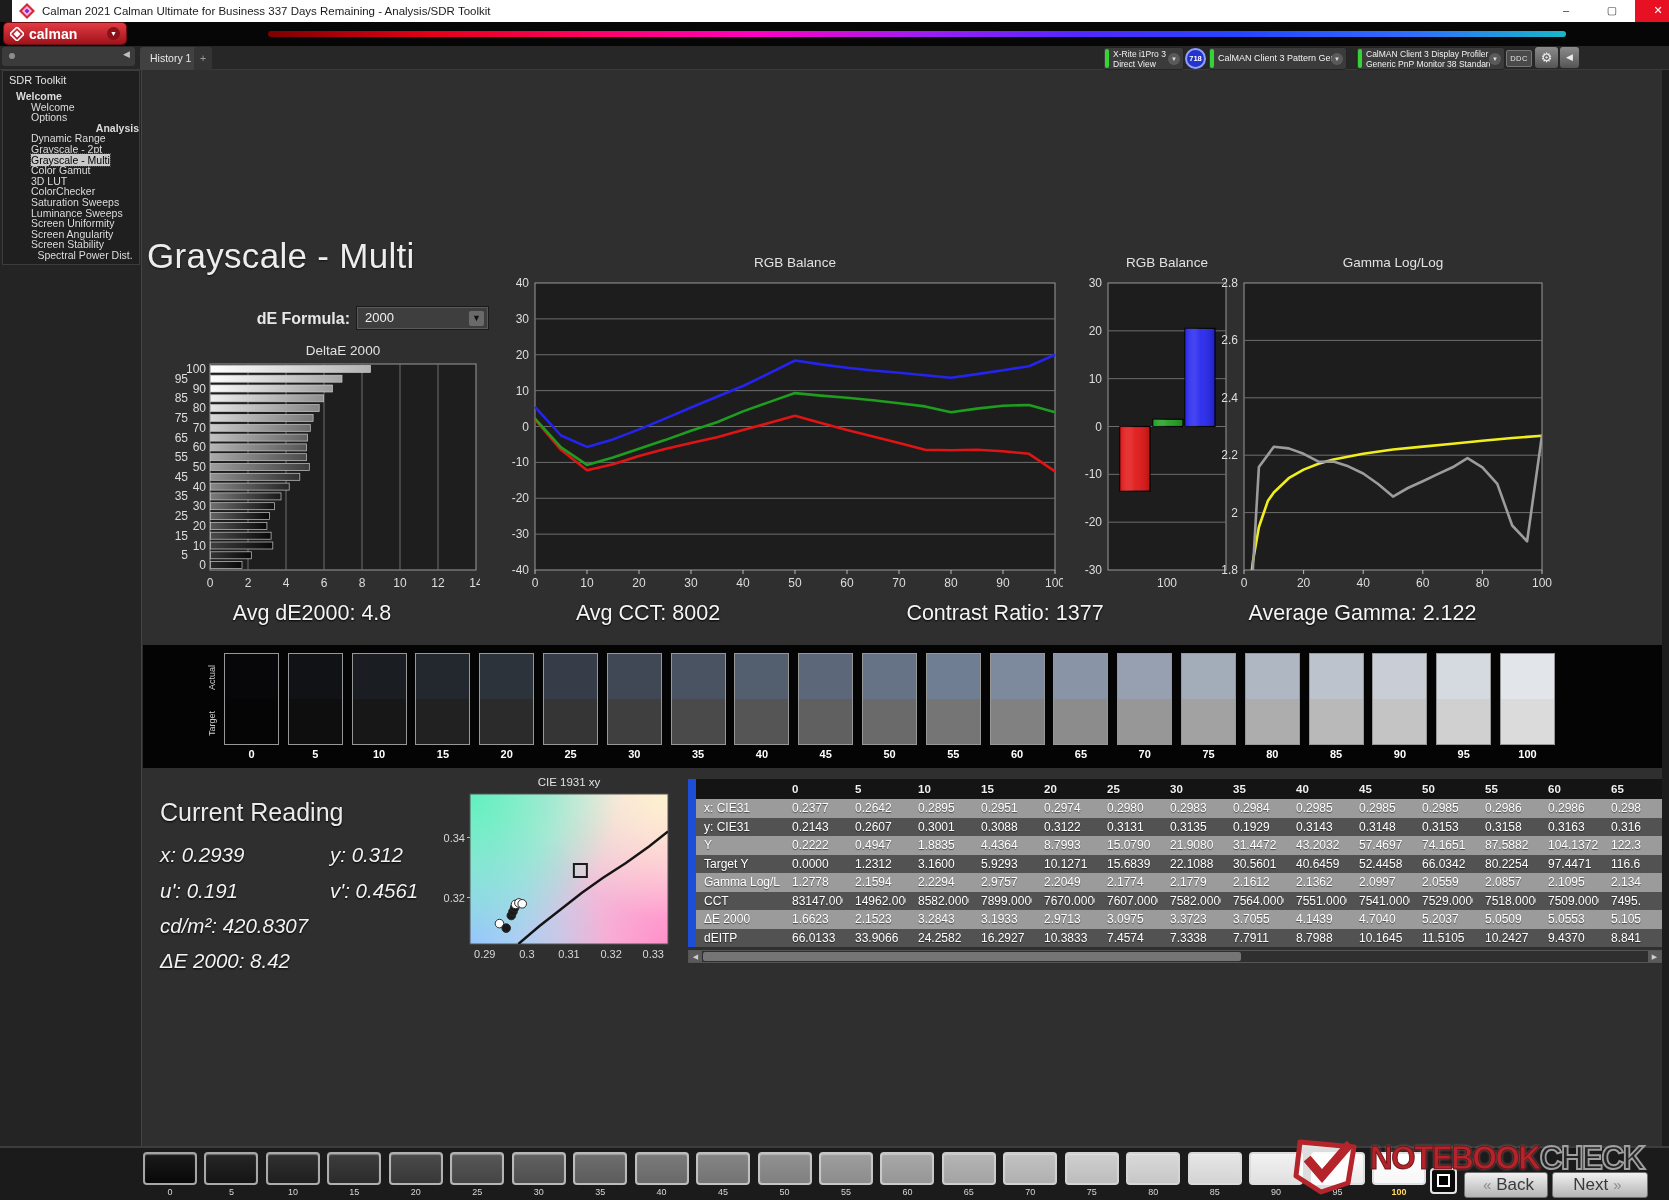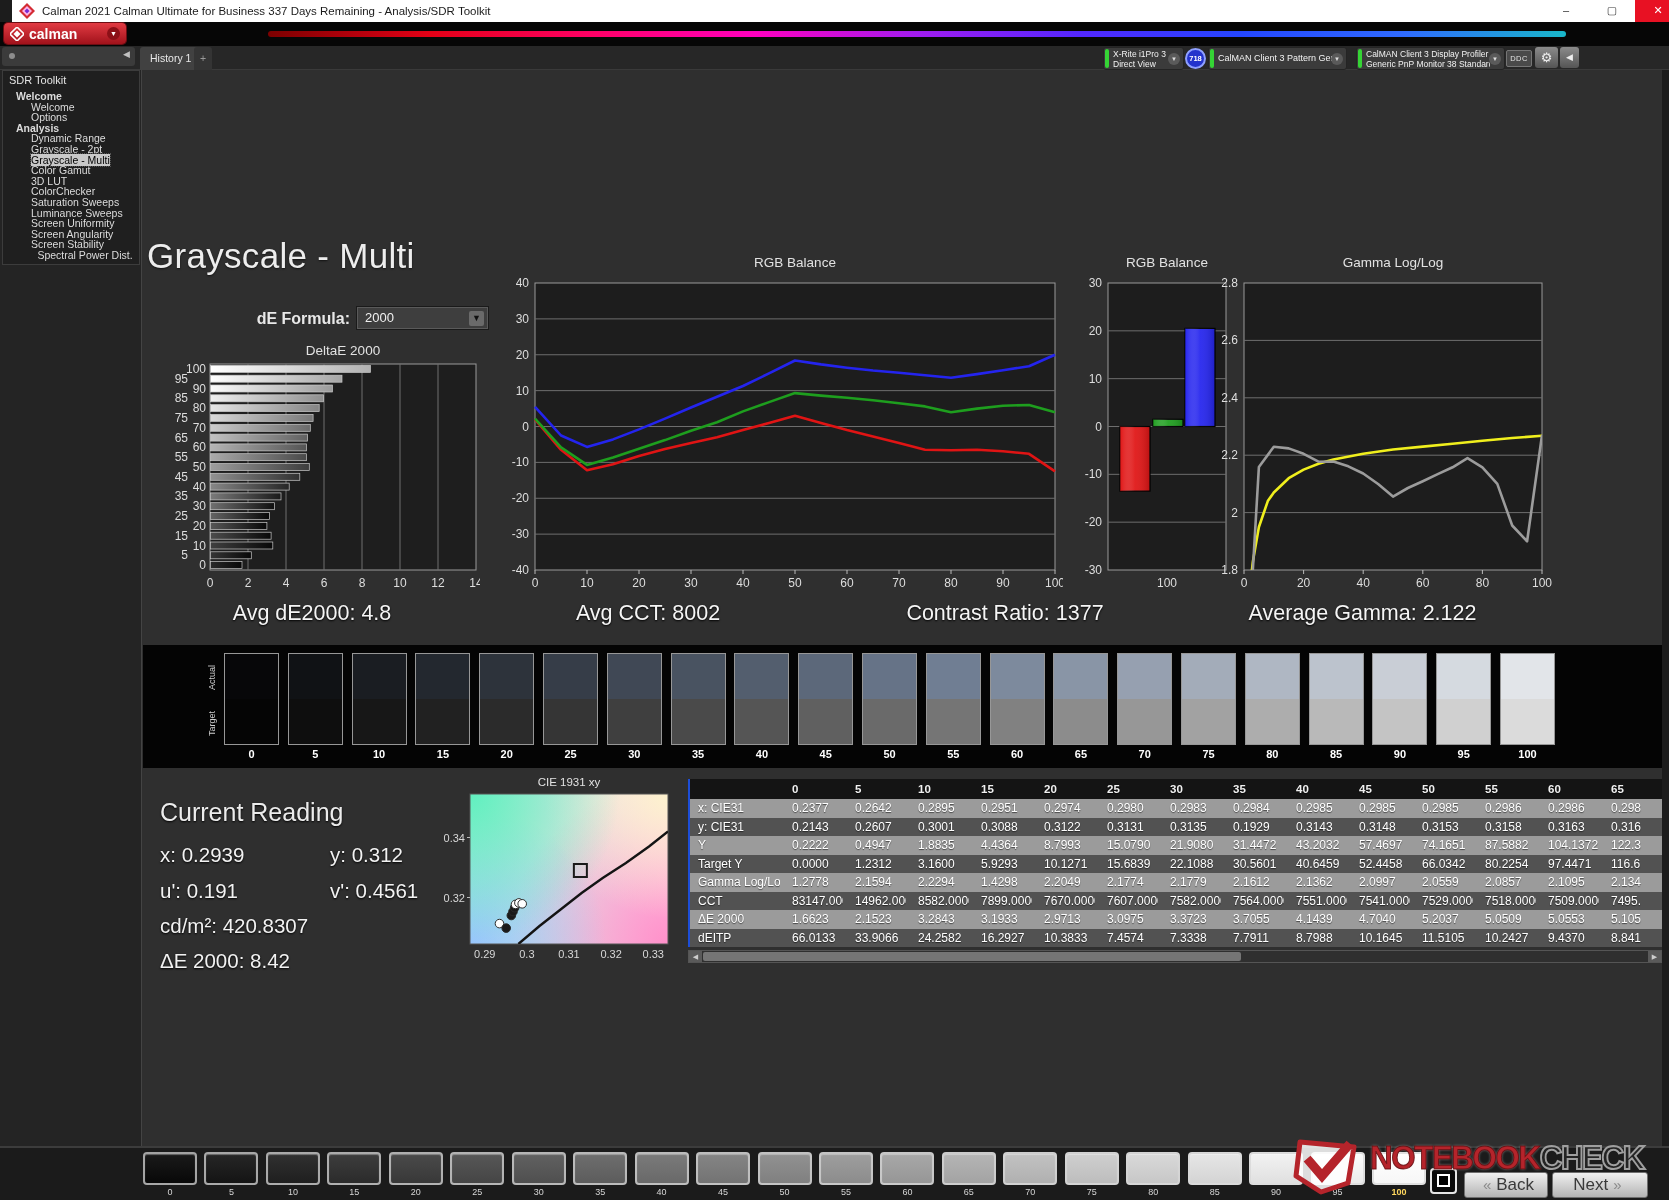--- a/index.html
+++ b/index.html
@@ -93,21 +93,21 @@
   .strip-rowlab{position:absolute;left:64px;width:14px;text-align:center;color:#cfcfcf;font-size:9px;
       writing-mode:vertical-rl;transform:rotate(180deg);}
   .strip-rowlab.actual{top:9px;height:46px;}
   .strip-rowlab.target{top:55px;height:46px;}
   .swatch{position:absolute;top:8px;width:55px;height:92px;border:1px solid #979797;}
   .swatch .half{width:100%;height:50%;}
   .swatch-num{position:absolute;top:103px;width:55px;text-align:center;font-size:11px;font-weight:bold;color:#fff;}
 
   
   .cr-title{position:absolute;left:160px;top:798px;font-size:25px;color:#ececec;text-shadow:0 1px 2px #000;}
-  .cr{position:absolute;font-size:20.5px;color:#f2f2f2;text-shadow:0 1px 2px #000;}
+  .cr{position:absolute;font-size:20.5px;color:#f2f2f2;text-shadow:0 1px 2px #000;font-style:italic;}
 
   
   #cie-wrap{position:absolute;left:438px;top:772px;width:248px;height:205px;}
   .cie-bg{position:absolute;left:32px;top:22px;width:198px;height:150px;
      background:
        radial-gradient(circle at 0% 0%,rgba(92,240,190,0.95),rgba(92,240,190,0) 60%),
        radial-gradient(circle at 0% 100%,rgba(150,195,255,0.95),rgba(150,195,255,0) 55%),
        radial-gradient(circle at 100% 0%,rgba(253,243,205,0.98),rgba(253,243,205,0) 50%),
        radial-gradient(circle at 100% 100%,rgba(255,140,200,0.95),rgba(255,140,200,0) 65%),
        linear-gradient(90deg,#b9ecd9,#ffd9ec);}
@@ -115,21 +115,21 @@
 
   
   #data-table{position:absolute;left:688px;top:779px;width:974px;background:#1a1a1a;}
   .t-head{display:flex;height:20px;background:#141414;}
   .t-head .cell{color:#f0f0f0;font-size:11.5px;font-weight:bold;line-height:20px;}
   .t-row{display:flex;height:18.5px;}
   .t-row.light{background:#9b9b9b;}
   .t-row.dark{background:#525252;}
   .cell{width:63px;overflow:hidden;white-space:nowrap;padding-left:12px;font-size:12px;line-height:18.5px;
       color:#fff;text-shadow:0 1px 1px rgba(0,0,0,.55);}
-  .cell.lab{width:92px;padding-left:8px;border-left:2px solid #1d4ed8;}
+  .cell.lab{width:92px;padding-left:8px;border-left:8px solid #1d4ed8;}
   .hscroll{position:absolute;left:688px;top:950px;width:974px;height:13px;background:#2f2f2f;border:1px solid #555;}
   .hs-arrow{position:absolute;top:0;width:13px;height:11px;background:#5a5a5a;color:#ccc;font-size:7px;
       line-height:11px;text-align:center;}
   .hs-arrow.l{left:0;} .hs-arrow.r{right:0;}
   .hs-thumb{position:absolute;left:14px;top:1px;width:538px;height:9px;background:#757575;border-radius:2px;}
 
   
   .bottombar{position:absolute;left:0;top:1146px;width:1669px;height:54px;background:#1b1b1b;
       border-top:2px solid #3c3c3c;z-index:10;}
   .patch{position:absolute;top:4px;width:54px;height:33px;border-radius:4px;border:2px solid rgba(215,215,215,.75);
@@ -215,21 +215,21 @@
 
   <div class="left-col"></div>
   <div class="content-bg"></div>
 
   <div class="sidebar">
     <div class="sb-title">SDR Toolkit</div>
     <div id="sb-menu">
         <div class="sb-item bold" style="padding-left: 13px;"><span style="position: relative;">Welcome</span></div>
         <div class="sb-item" style="padding-left: 28px;"><span>Welcome</span></div>
         <div class="sb-item" style="padding-left: 28px;"><span>Options</span></div>
-        <div class="sb-item bold" style="padding-left: 13px;"><span style="position: relative;">Analysis</span></div>
+        <div class="sb-item bold" style="padding-left: 13px; text-align: right;"><span style="position: relative;">Analysis</span></div>
         <div class="sb-item" style="padding-left: 28px;"><span>Dynamic Range</span></div>
         <div class="sb-item" style="padding-left: 28px;"><span>Grayscale - 2pt</span></div>
         <div class="sb-item" style="padding-left: 28px;"><span class="sel-bg">Grayscale - Multi</span></div>
         <div class="sb-item" style="padding-left: 28px;"><span>Color Gamut</span></div>
         <div class="sb-item" style="padding-left: 28px;"><span>3D LUT</span></div>
         <div class="sb-item" style="padding-left: 28px;"><span>ColorChecker</span></div>
         <div class="sb-item" style="padding-left: 28px;"><span>Saturation Sweeps</span></div>
         <div class="sb-item" style="padding-left: 28px;"><span>Luminance Sweeps</span></div>
         <div class="sb-item" style="padding-left: 28px;"><span>Screen Uniformity</span></div>
         <div class="sb-item" style="padding-left: 28px;"><span>Screen Angularity</span></div>
@@ -759,21 +759,21 @@
         <div class="cell">66.0342</div>
         <div class="cell">80.2254</div>
         <div class="cell">97.4471</div>
         <div class="cell">116.6</div>
       </div>
       <div class="t-row light">
         <div class="cell lab">Gamma Log/Log</div>
         <div class="cell">1.2778</div>
         <div class="cell">2.1594</div>
         <div class="cell">2.2294</div>
-        <div class="cell">1.4298</div>
+        <div class="cell">2.9757</div>
         <div class="cell">2.2049</div>
         <div class="cell">2.1774</div>
         <div class="cell">2.1779</div>
         <div class="cell">2.1612</div>
         <div class="cell">2.1362</div>
         <div class="cell">2.0997</div>
         <div class="cell">2.0559</div>
         <div class="cell">2.0857</div>
         <div class="cell">2.1095</div>
         <div class="cell">2.134</div>

